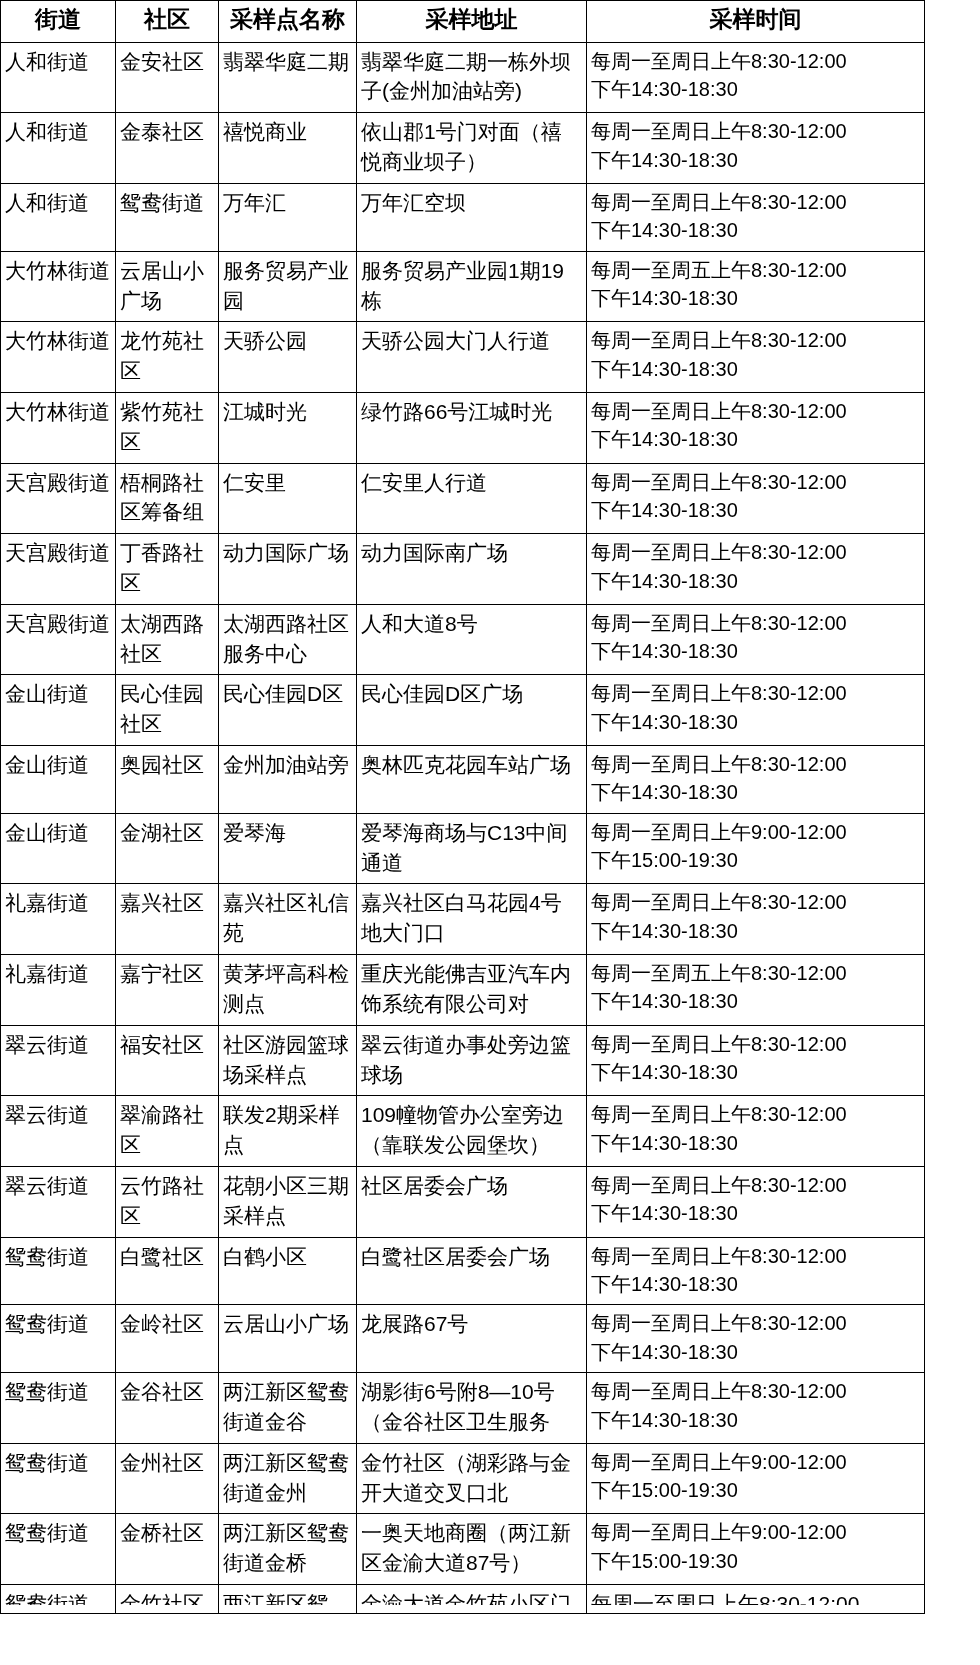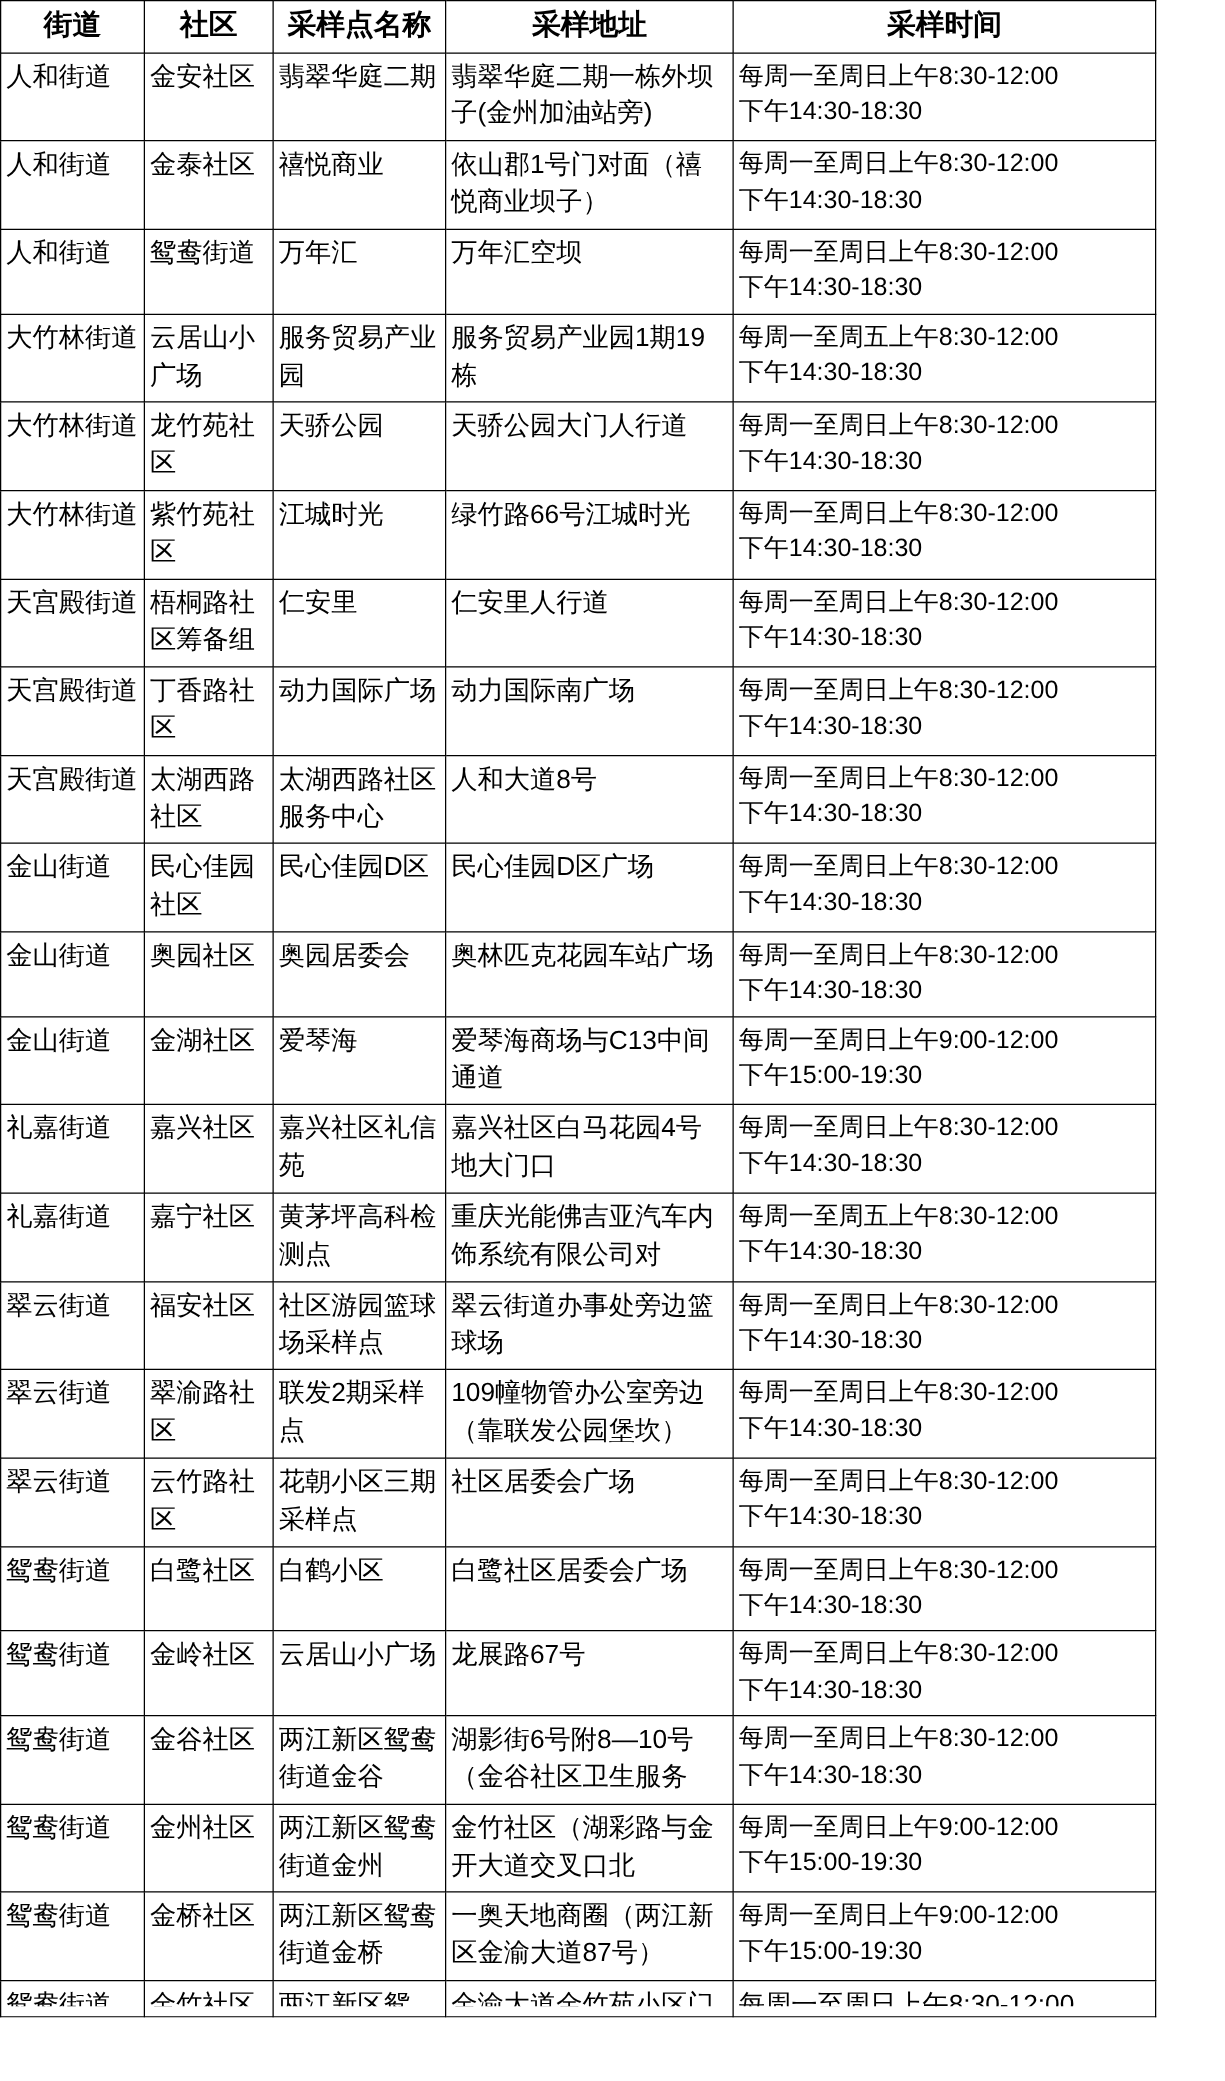--- a/index.html
+++ b/index.html
@@ -176,21 +176,21 @@
         <td>民心佳园D区</td>
         <td>民心佳园D区广场</td>
         <td class="time-cell">
           <span class="time-line">每周一至周日上午8:30-12:00</span>
           <span class="time-line">下午14:30-18:30</span>
         </td>
       </tr>
       <tr>
         <td>金山街道</td>
         <td>奥园社区</td>
-        <td>奥园居委会</td>
+        <td>金州加油站旁</td>
         <td>奥林匹克花园车站广场</td>
         <td class="time-cell">
           <span class="time-line">每周一至周日上午8:30-12:00</span>
           <span class="time-line">下午14:30-18:30</span>
         </td>
       </tr>
       <tr>
         <td>金山街道</td>
         <td>金湖社区</td>
         <td>爱琴海</td>

